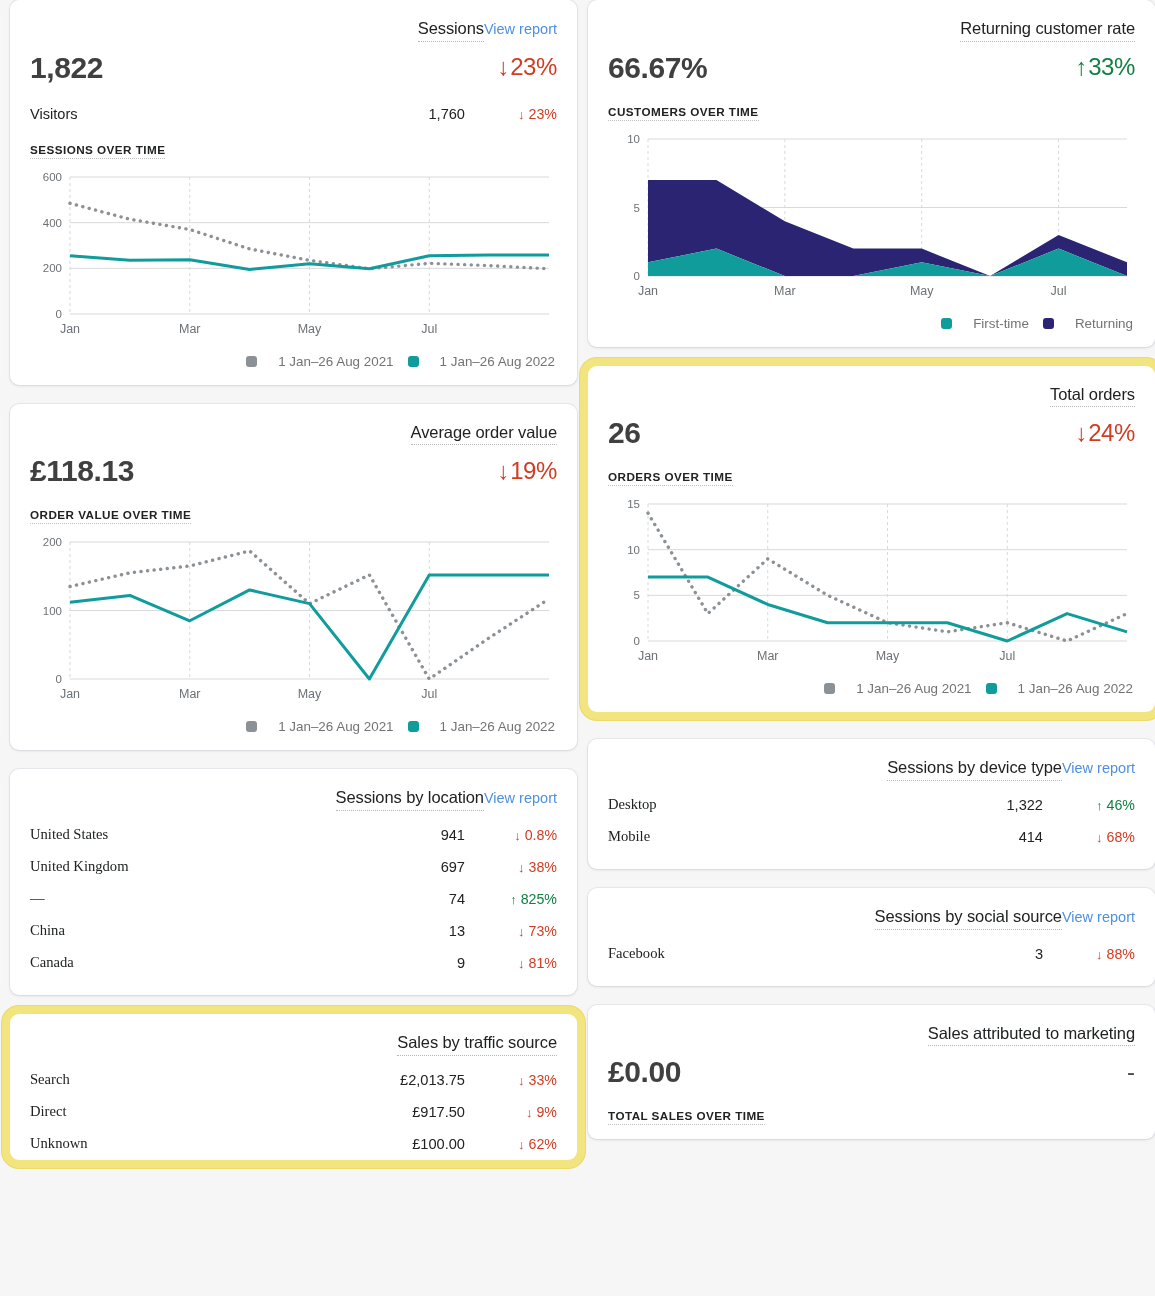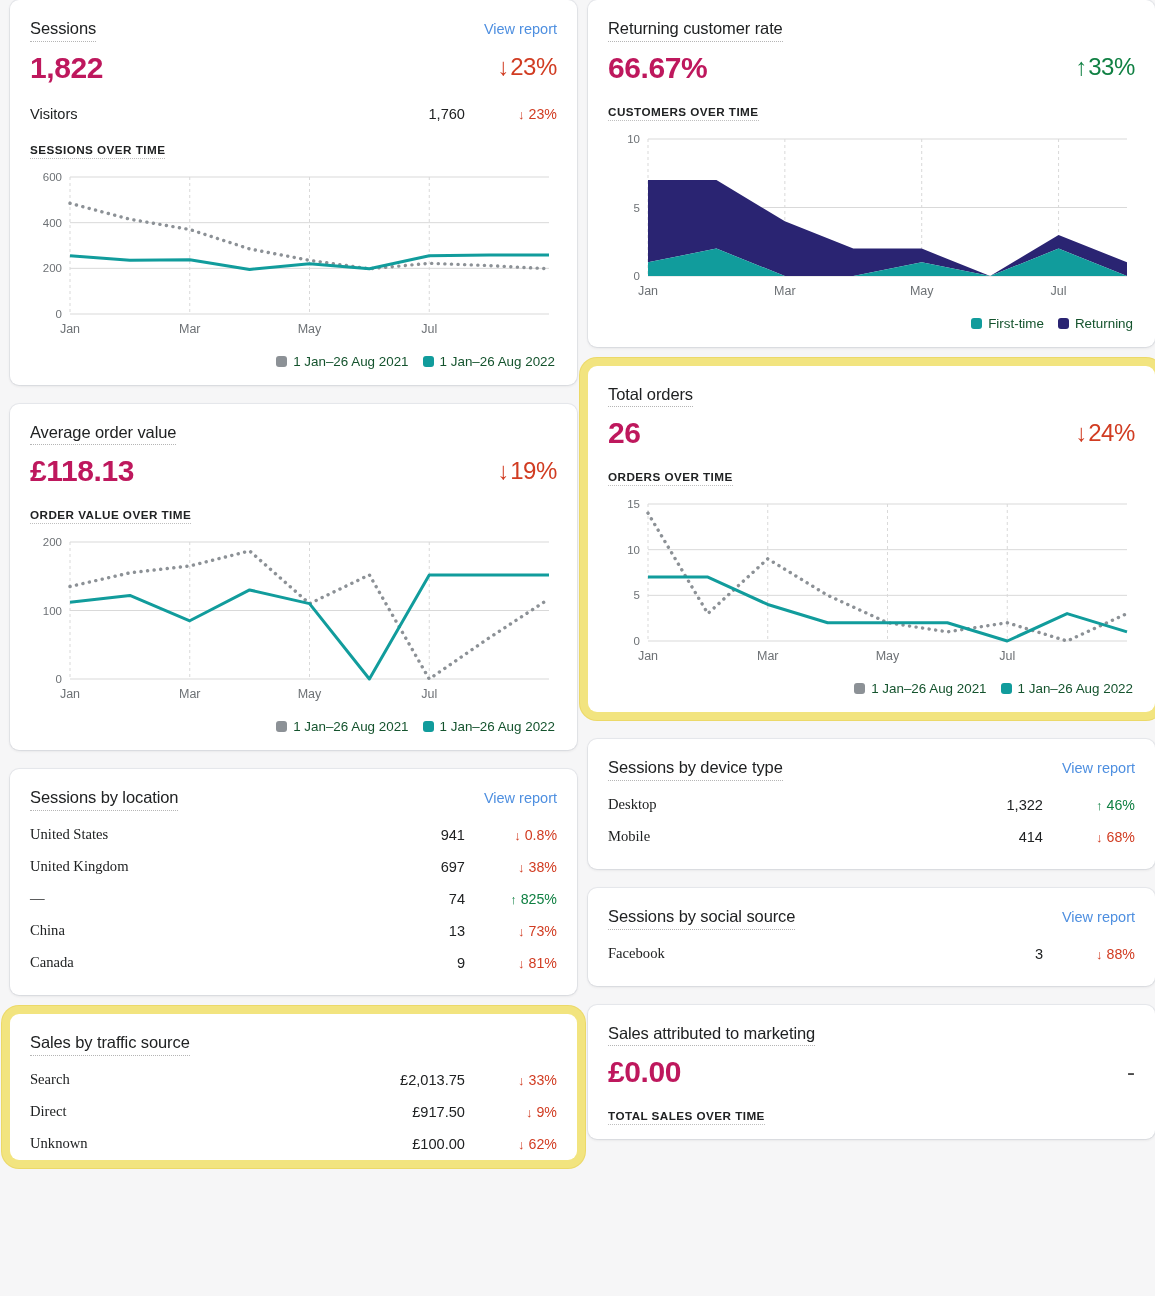--- a/index.html
+++ b/index.html
@@ -27,40 +27,40 @@
     position: relative;
   }
   .card.highlight {
     box-shadow: 0 0 0 8px #f2e47f, 0 0 0 9px #ecd968;
     margin-bottom: 27px;
   }
   .card.clipped-bottom { padding-bottom: 0; overflow: hidden; }
 
   
   .card-head {
-    display: flex; align-items: baseline; justify-content: space-between;
+    display: flex; align-items: baseline; justify-content: flex-end;
     margin-bottom: 2px;
   }
   .card-title {
     font-size: 16.5px; color: #202223; font-weight: 400;
     letter-spacing: -.1px;
     border-bottom: 1px dotted #b5b5b5;
     padding-bottom: 2px; line-height: 1.25;
   }
   .view-report {
     font-size: 14.5px; color: #4e8fe0; text-decoration: none; white-space: nowrap;
   }
 
   
   .metric-row {
     display: flex; align-items: center; justify-content: space-between;
     margin-top: 9px;
   }
   .metric-value {
-    font-size: 30px; font-weight: 700; color: #be185d; letter-spacing: -.4px;
+    font-size: 30px; font-weight: 700; color: #404040; letter-spacing: -.4px;
     line-height: 1.1;
   }
   .metric-delta {
     font-size: 24px; font-weight: 400; letter-spacing: -.4px; white-space: nowrap;
   }
   .metric-delta .arw { margin-right: 1px; }
   .delta-down { color: #d13c22; }
   .delta-up   { color: #108043; }
   .delta-none { color: #4a4a4a; font-size: 24px; }
 
@@ -84,21 +84,21 @@
 
   
   .chart-wrap { margin-top: 10px; }
   .chart-wrap svg { display: block; }
 
   
   .legend {
     display: flex; justify-content: flex-end; align-items: center;
     gap: 14px; margin-top: 10px; padding-right: 2px;
   }
-  .legend-item { display: flex; align-items: center; gap: 6px; font-size: 13.4px; color: #14532d; }
+  .legend-item { display: flex; align-items: center; gap: 21px; font-size: 13.4px; color: #737373; }
   .swatch { width: 11px; height: 11px; border-radius: 3px; display: inline-block; }
 
   
   .list { margin-top: 8px; }
   .list-row {
     display: flex; align-items: center; font-size: 14.6px; color: #202223;
     padding: 7.5px 0;
   }
   .list-row .lbl { flex: 1 1 auto; font-family: Liberation Serif, serif; }
   .list-row .val { width: 150px; text-align: right; }

